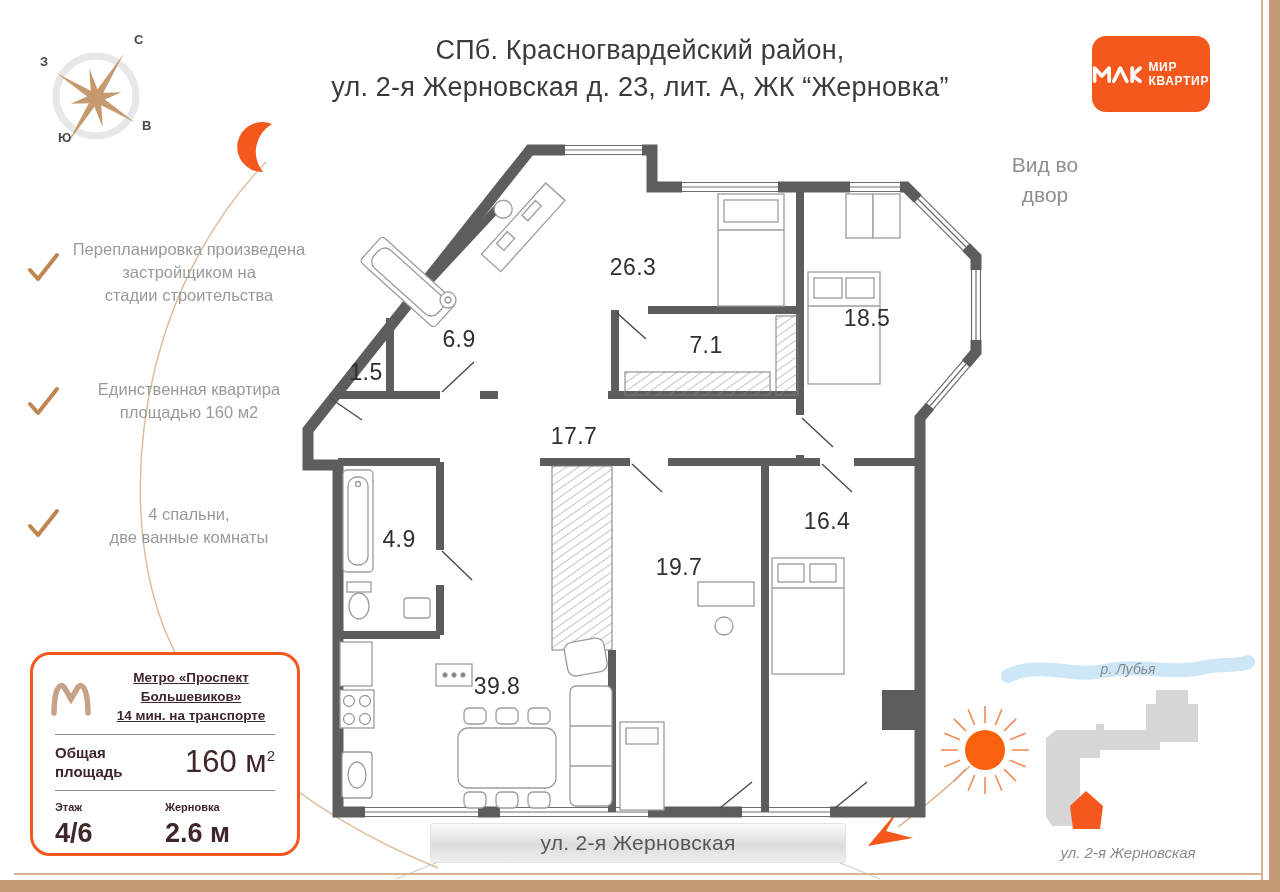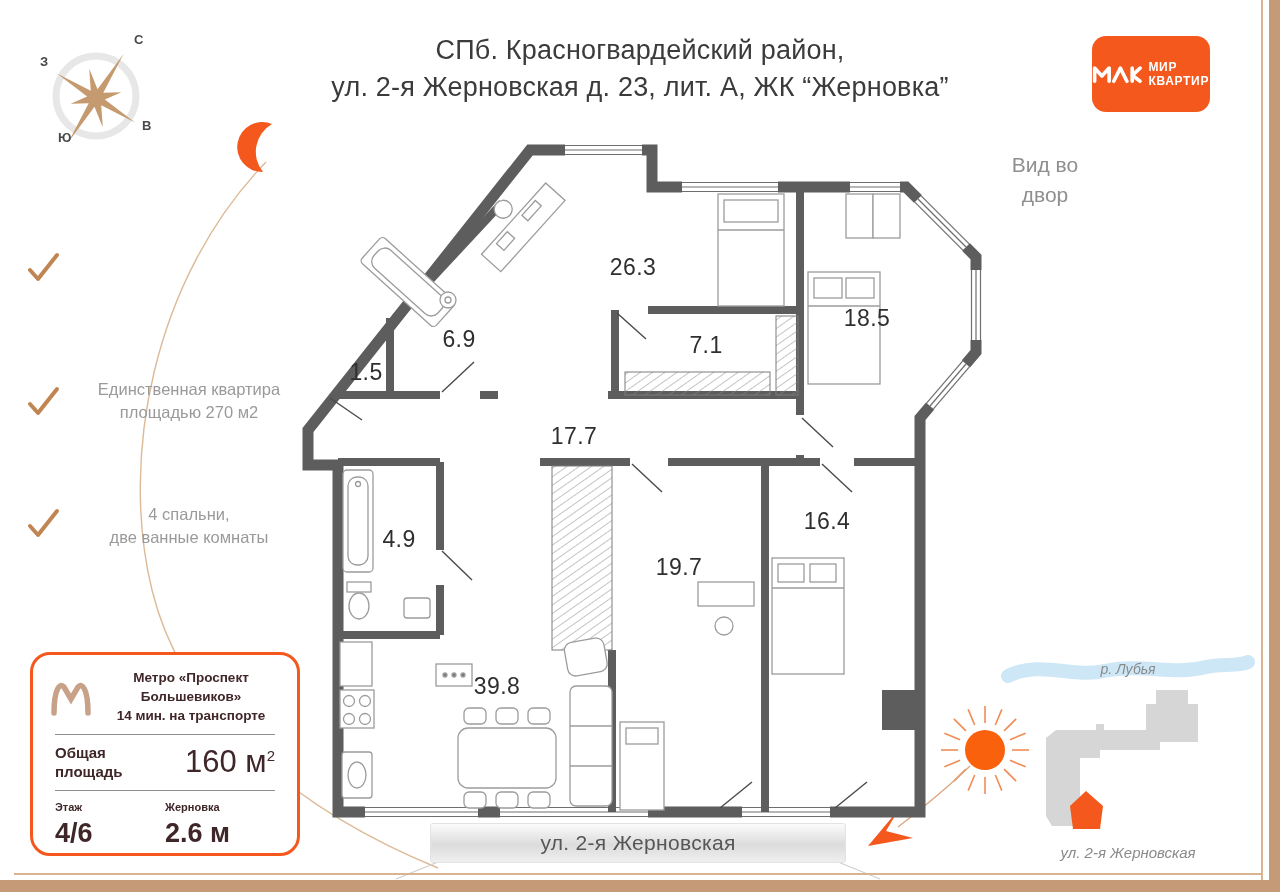--- a/index.html
+++ b/index.html
@@ -35,21 +35,21 @@
   
   .street-band{left:430px;top:823px;width:414px;height:38px;border-radius:3px;
                background:linear-gradient(180deg,#fbfbfb 0%,#dcdcdc 55%,#efefef 100%);
                border:1px solid #e3e3e3;display:flex;align-items:center;justify-content:center;
                font-size:21px;color:#565656;letter-spacing:.3px;}
 
   
   .info-card{left:30px;top:652px;width:270px;height:204px;border:3px solid #f4581d;
              border-radius:20px;background:#fff;box-sizing:border-box;
              padding:13px 16px 8px;color:#3f2629;}
-  .metro-row{display:flex;align-items:center;gap:8px;}
+  .metro-row{display:flex;align-items:center;gap:8px;text-decoration:underline;}
   .metro-text{flex:1;text-align:center;font-weight:700;font-size:13.5px;line-height:19px;color:#3f2629;}
   .info-hr{border:none;border-top:1px solid #8f8f8f;margin:9px 6px 8px;}
   .area-row{display:flex;align-items:center;justify-content:space-between;padding:0 6px;}
   .area-label{font-size:15px;font-weight:600;line-height:19px;}
   .area-value{font-size:31px;font-weight:400;}
   .area-value sup{font-size:15px;}
   .bot-row{display:flex;padding:0 6px;}
   .bot-col{width:50%;}
   .bot-label{font-size:11px;font-weight:600;margin-top:2px;}
   .bot-value{font-size:27px;font-weight:800;margin-top:5px;}
@@ -124,27 +124,32 @@
   </div>
 
   <div class="abs view-label">
     <div>Вид во</div>
     <div>двор</div>
   </div>
 
   <svg class="abs check1" width="36" height="36" viewBox="0 0 36 36">
     <polyline points="4,20 12,29 31,5" fill="none" stroke="#c08552" stroke-width="4" stroke-linecap="round" stroke-linejoin="round"></polyline>
   </svg>
+  <div class="abs note note1">
+    <div>Перепланировка произведена</div>
+    <div>застройщиком на</div>
+    <div>стадии строительства</div>
+  </div>
 
   <svg class="abs check2" width="36" height="36" viewBox="0 0 36 36">
     <polyline points="4,20 12,29 31,5" fill="none" stroke="#c08552" stroke-width="4" stroke-linecap="round" stroke-linejoin="round"></polyline>
   </svg>
   <div class="abs note note2">
     <div>Единственная квартира</div>
-    <div>площадью 270 м2</div>
+    <div>площадью 160 м2</div>
   </div>
 
   <svg class="abs check3" width="36" height="36" viewBox="0 0 36 36">
     <polyline points="4,20 12,29 31,5" fill="none" stroke="#c08552" stroke-width="4" stroke-linecap="round" stroke-linejoin="round"></polyline>
   </svg>
   <div class="abs note note3">
     <div>4 спальни,</div>
     <div>две ванные комнаты</div>
   </div>
 

